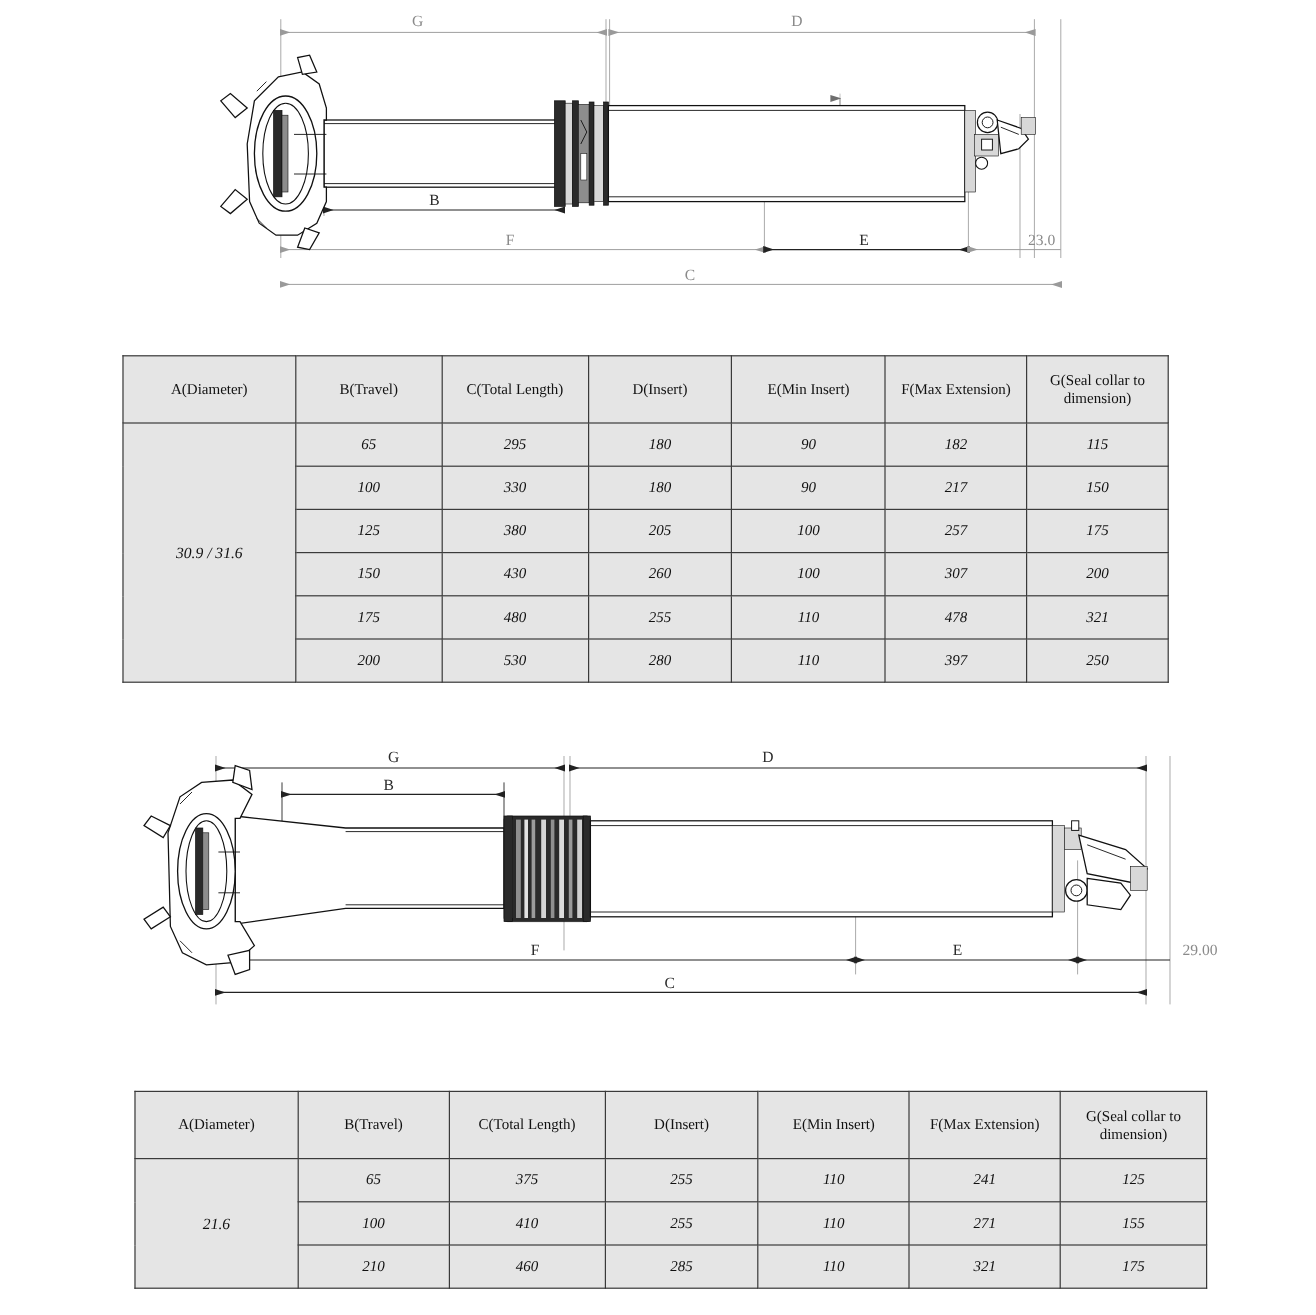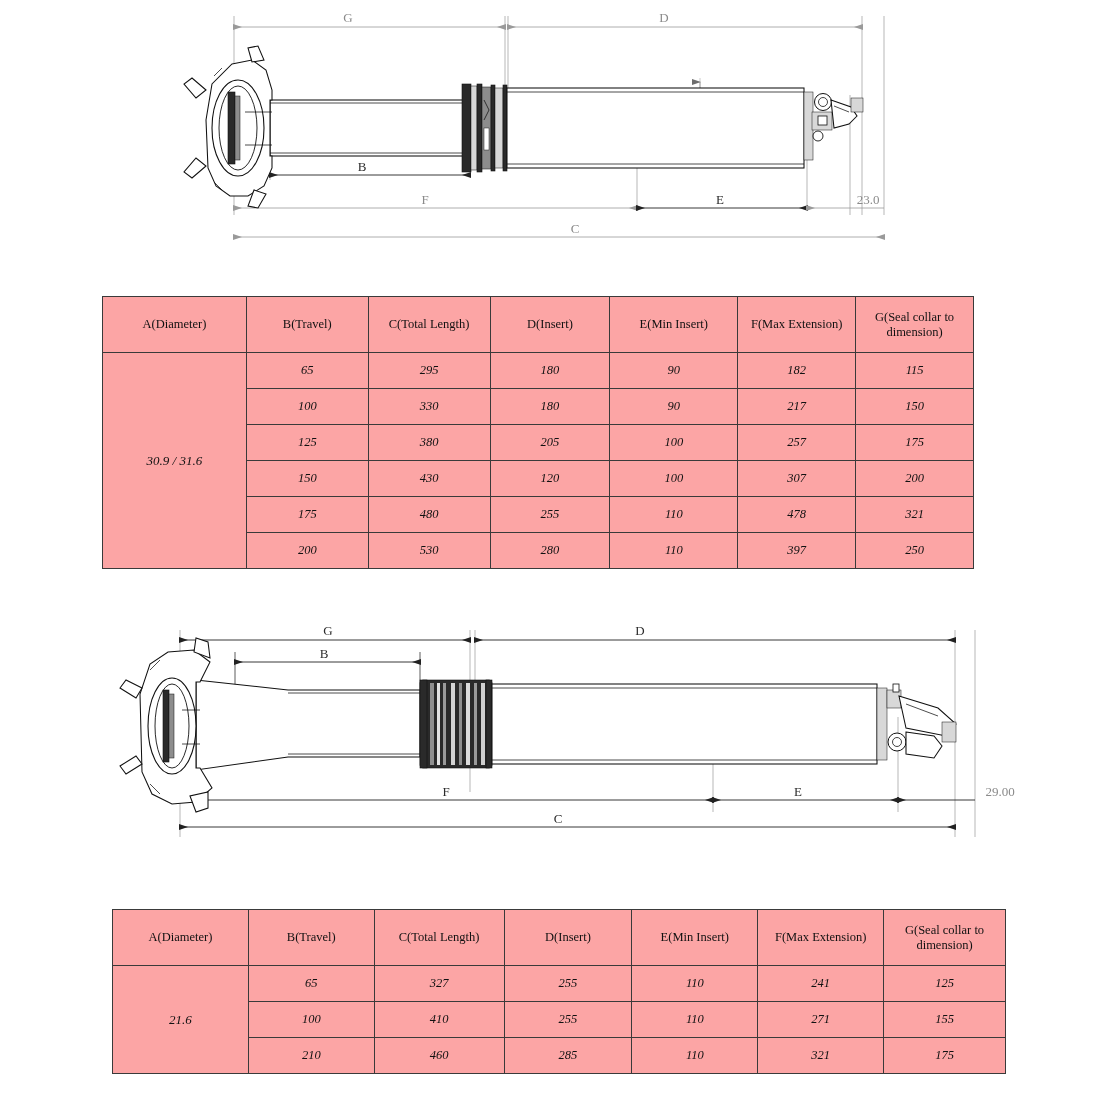--- a/index.html
+++ b/index.html
@@ -21,21 +21,21 @@
     position: absolute;
     left: 0;
   }
   svg { display: block; overflow: visible; }
 
   
   .spec-table {
     position: absolute;
     border-collapse: collapse;
     font-family: "Liberation Serif", "DejaVu Serif", serif;
-    background: #fca5a5;
+    background: #e5e5e5;
   }
   .spec-table td, .spec-table th {
     border: 1px solid #3a3a3a;
     text-align: center;
     vertical-align: middle;
     font-weight: normal;
     color: #111;
     padding: 2px 2px;
     line-height: 1.18;
   }
@@ -250,21 +250,21 @@
         <td>125</td>
         <td>380</td>
         <td>205</td>
         <td>100</td>
         <td>257</td>
         <td>175</td>
       </tr>
       <tr>
         <td>150</td>
         <td>430</td>
-        <td>120</td>
+        <td>260</td>
         <td>100</td>
         <td>307</td>
         <td>200</td>
       </tr>
       <tr>
         <td>175</td>
         <td>480</td>
         <td>255</td>
         <td>110</td>
         <td>478</td>
@@ -407,21 +407,21 @@
         <th style="width:122px">
           <span>G(Seal collar to</span><br>
           <span>dimension)</span>
         </th>
       </tr>
     </thead>
     <tbody>
       <tr>
         <td class="diam" rowspan="3">21.6</td>
         <td>65</td>
-        <td>327</td>
+        <td>375</td>
         <td>255</td>
         <td>110</td>
         <td>241</td>
         <td>125</td>
       </tr>
       <tr>
         <td>100</td>
         <td>410</td>
         <td>255</td>
         <td>110</td>

